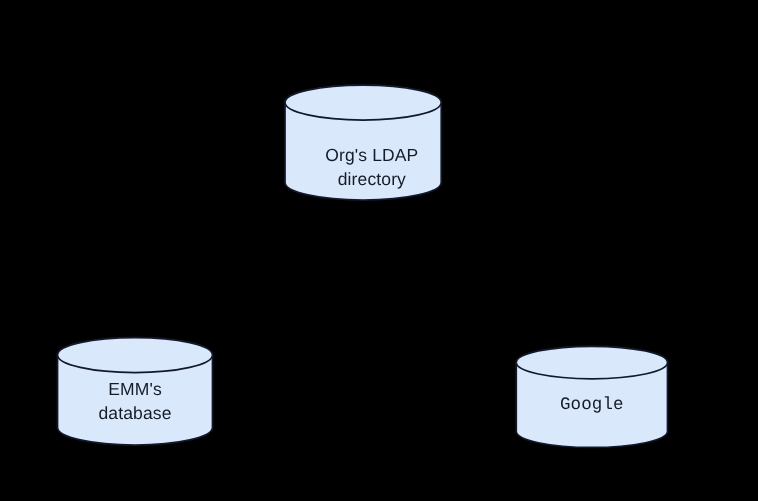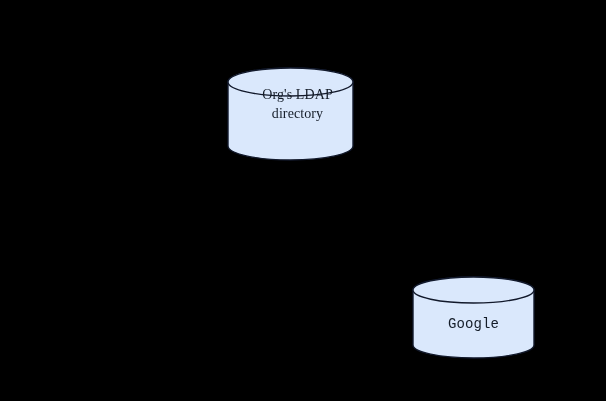--- a/index.html
+++ b/index.html
@@ -38,24 +38,32 @@
 </head>
 <body>
 
 <div id="canvas">
 
   <div class="cylinder" id="node-ldap" style="left: 226px; top: 66px; width: 129px; height: 96px;">
     <svg id="svg-ldap" width="129" height="96" viewBox="0 0 129 96">
         <path d="M 2 16 L 2 80 A 62.5 14 0 0 0 127 80 L 127 16 A 62.5 14 0 0 0 2 16 Z" fill="#dae8fc" stroke="#12192b" stroke-width="1.4" stroke-linejoin="round"></path>
         <ellipse cx="64.5" cy="16" rx="62.5" ry="14" fill="#dae8fc" stroke="#12192b" stroke-width="1.4"></ellipse>
       </svg>
-    <div class="cyl-label" id="label-ldap" style="top: 19px; left: 2px; width: 139px; right: auto; font-family: Liberation Serif, serif;">Org's LDAP
+    <div class="cyl-label" id="label-ldap" style="top: 49px; left: 2px; width: 139px; right: auto;">Org's LDAP
 directory</div>
   </div>
 
+  <div class="cylinder" id="node-emm" style="left: 44px; top: 268px; width: 128px; height: 90px;">
+    <svg id="svg-emm" width="128" height="90" viewBox="0 0 128 90">
+        <path d="M 2 16 L 2 74 A 62 14 0 0 0 126 74 L 126 16 A 62 14 0 0 0 2 16 Z" fill="#dae8fc" stroke="#12192b" stroke-width="1.4" stroke-linejoin="round"></path>
+        <ellipse cx="64" cy="16" rx="62" ry="14" fill="#dae8fc" stroke="#12192b" stroke-width="1.4"></ellipse>
+      </svg>
+    <div class="cyl-label" id="label-emm" style="top: 33.7px; left: 2px; width: 124px; right: auto;">EMM's
+database</div>
+  </div>
 
   <div class="cylinder" id="node-google" style="left: 411px; top: 275px; width: 125px; height: 85px; font-family: Liberation Mono, monospace;">
     <svg id="svg-google" width="125" height="85" viewBox="0 0 125 85">
         <path d="M 2 15 L 2 70 A 60.5 13 0 0 0 123 70 L 123 15 A 60.5 13 0 0 0 2 15 Z" fill="#dae8fc" stroke="#12192b" stroke-width="1.4" stroke-linejoin="round"></path>
         <ellipse cx="62.5" cy="15" rx="60.5" ry="13" fill="#dae8fc" stroke="#12192b" stroke-width="1.4"></ellipse>
       </svg>
     <div class="cyl-label" id="label-google" style="top: 40.15px; left: 2px; width: 121px; right: auto;">Google</div>
   </div>
 
 </div>

